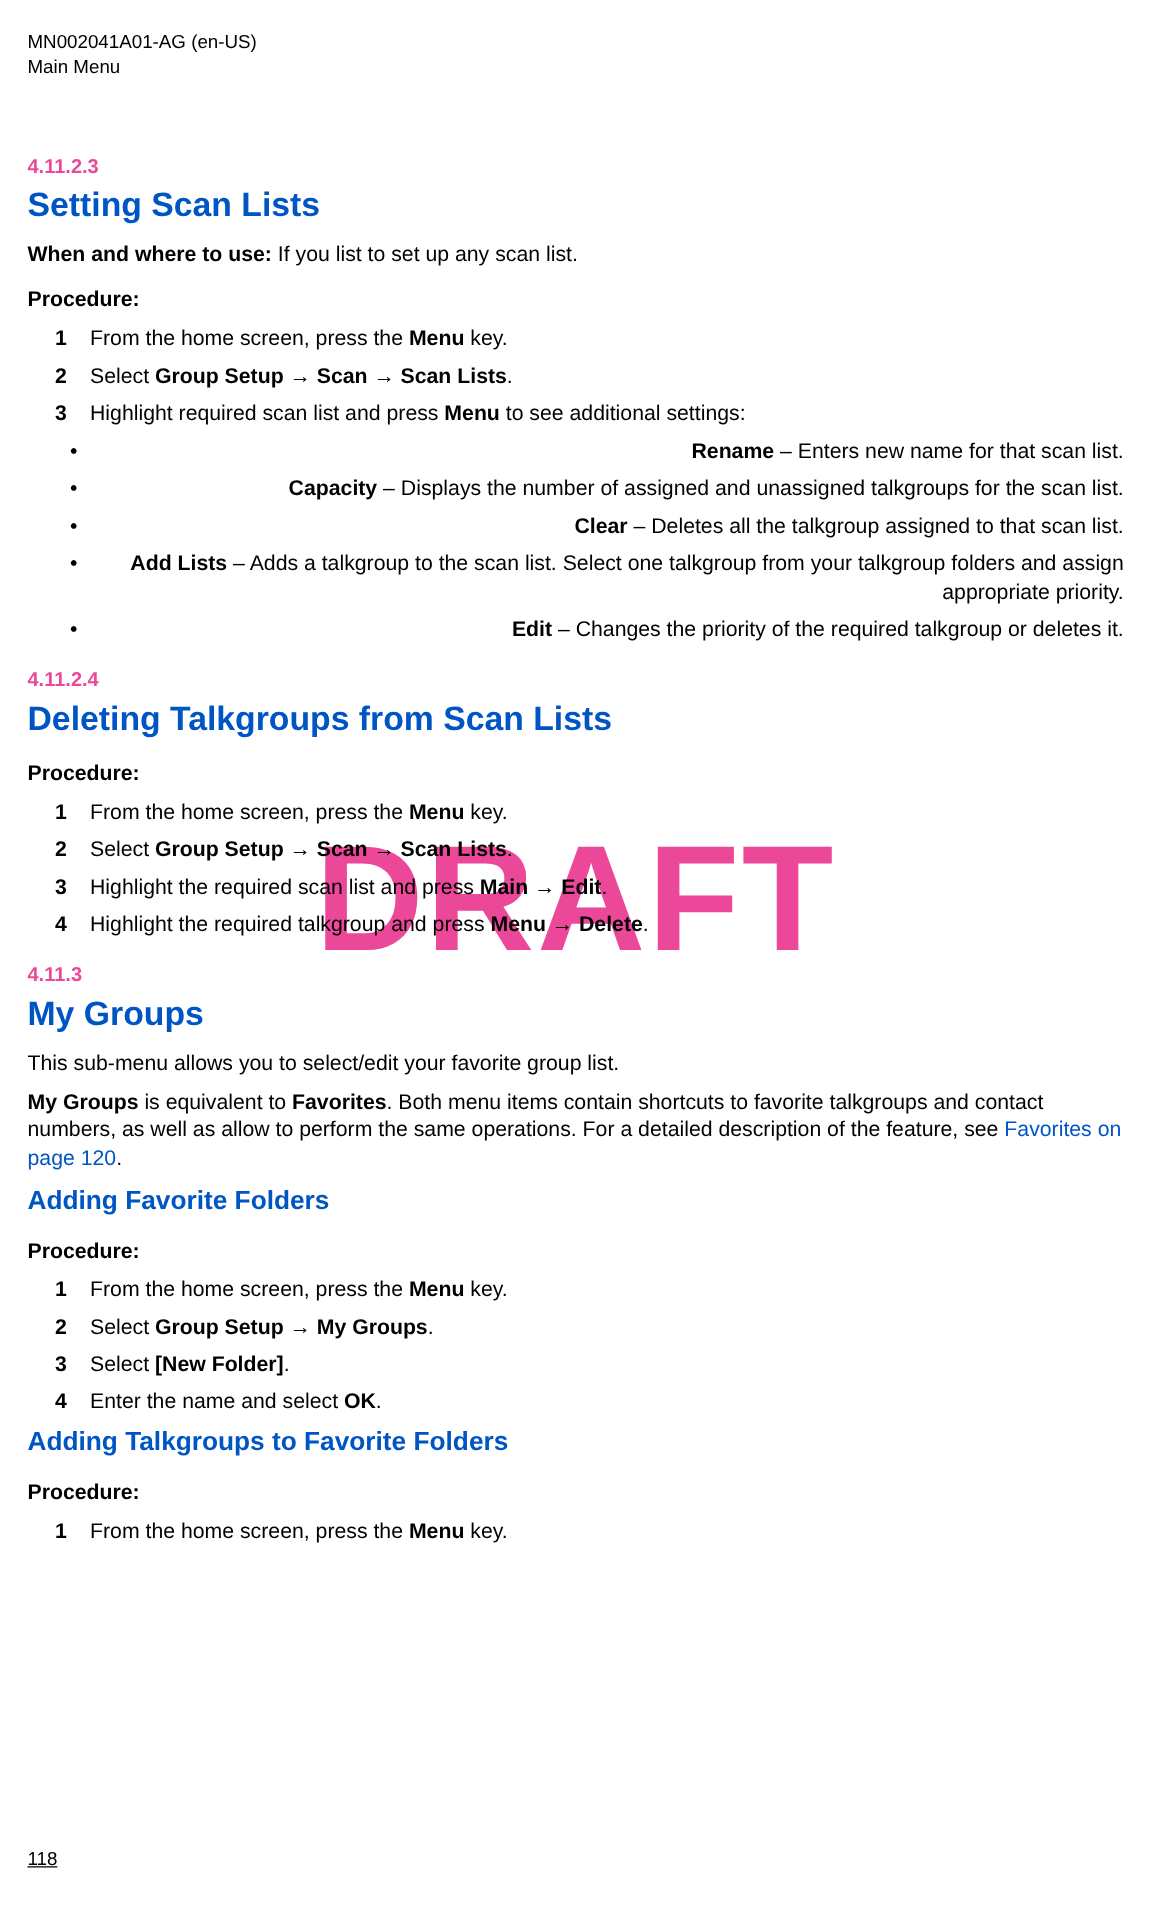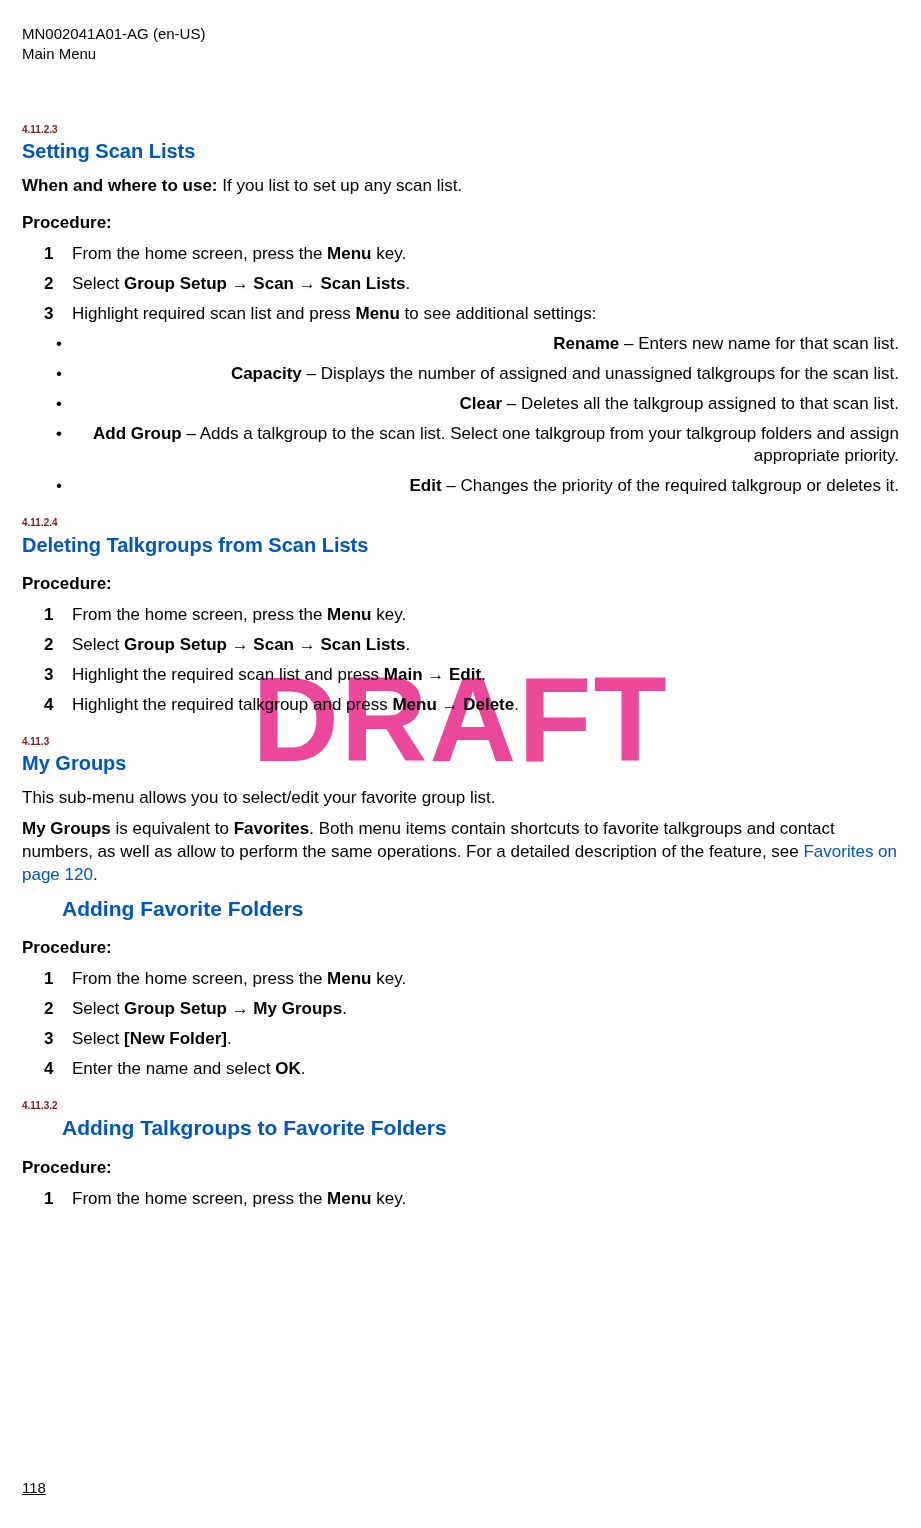--- a/index.html
+++ b/index.html
@@ -25,23 +25,23 @@
       font-size: 120px;
       color: #ec4899;
       font-weight: 700;
       pointer-events: none;
       user-select: none;
       letter-spacing: 2px;
       z-index: 0;
     }
     .content { position: relative; z-index: 1; }
 
-    .section-num { color: #7f1d1d; font-size: 10px; font-weight: bold; margin-top: 18px; }
-    .section-title { color: #0055c4; font-weight: bold; font-size: 20px; margin-bottom: 10px; margin-top: 2px; }
-    .section-title.small { font-size: 21px; margin-left: 40px; }
+    .section-num { color: #ec4899; font-size: 16px; font-weight: bold; margin-top: 18px; }
+    .section-title { color: #0055c4; font-weight: bold; font-size: 27px; margin-bottom: 10px; margin-top: 2px; }
+    .section-title.small { font-size: 21px; }
 
     .bold { font-weight: bold; }
     .para { margin: 8px 0; }
 
     .subhead { font-weight: bold; margin-top: 14px; margin-bottom: 8px; }
 
     ol.procedure { list-style: none; margin-left: 22px; padding: 0; }
     ol.procedure > li { margin: 7px 0; padding-left: 28px; position: relative; }
     ol.procedure > li .num { position: absolute; left: 0; font-weight: bold; }
 
@@ -74,21 +74,21 @@
   <div class="subhead">Procedure:</div>
   <ol class="procedure">
     <li><span class="num">1</span><span>From the home screen, press the </span><span class="bold">Menu</span><span> key.</span></li>
     <li><span class="num">2</span><span>Select </span><span class="bold">Group Setup → Scan → Scan Lists</span><span>.</span></li>
     <li><span class="num">3</span><span>Highlight required scan list and press </span><span class="bold">Menu</span><span> to see additional settings:</span></li>
   </ol>
   <ul class="bullets">
     <li><span class="bold">Rename</span><span> – Enters new name for that scan list.</span></li>
     <li><span class="bold">Capacity</span><span> – Displays the number of assigned and unassigned talkgroups for the scan list.</span></li>
     <li><span class="bold">Clear</span><span> – Deletes all the talkgroup assigned to that scan list.</span></li>
-    <li><span class="bold">Add Group</span><span> – Adds a talkgroup to the scan list. Select one talkgroup from your talkgroup folders and assign appropriate priority.</span></li>
+    <li><span class="bold">Add Lists</span><span> – Adds a talkgroup to the scan list. Select one talkgroup from your talkgroup folders and assign appropriate priority.</span></li>
     <li><span class="bold">Edit</span><span> – Changes the priority of the required talkgroup or deletes it.</span></li>
   </ul>
 
   <div class="section-num">4.11.2.4</div>
   <div class="section-title">Deleting Talkgroups from Scan Lists</div>
   <div class="subhead">Procedure:</div>
   <ol class="procedure">
     <li><span class="num">1</span><span>From the home screen, press the </span><span class="bold">Menu</span><span> key.</span></li>
     <li><span class="num">2</span><span>Select </span><span class="bold">Group Setup → Scan → Scan Lists</span><span>.</span></li>
     <li><span class="num">3</span><span>Highlight the required scan list and press </span><span class="bold">Main → Edit</span><span>.</span></li>
@@ -104,21 +104,20 @@
 
   <div class="section-title small">Adding Favorite Folders</div>
   <div class="subhead">Procedure:</div>
   <ol class="procedure">
     <li><span class="num">1</span><span>From the home screen, press the </span><span class="bold">Menu</span><span> key.</span></li>
     <li><span class="num">2</span><span>Select </span><span class="bold">Group Setup → My Groups</span><span>.</span></li>
     <li><span class="num">3</span><span>Select </span><span class="bold">[New Folder]</span><span>.</span></li>
     <li><span class="num">4</span><span>Enter the name and select </span><span class="bold">OK</span><span>.</span></li>
   </ol>
 
-  <div class="section-num">4.11.3.2</div>
   <div class="section-title small">Adding Talkgroups to Favorite Folders</div>
   <div class="subhead">Procedure:</div>
   <ol class="procedure">
     <li><span class="num">1</span><span>From the home screen, press the </span><span class="bold">Menu</span><span> key.</span></li>
   </ol>
 
 </div>
 
 <div class="footer-page">118</div>
 

